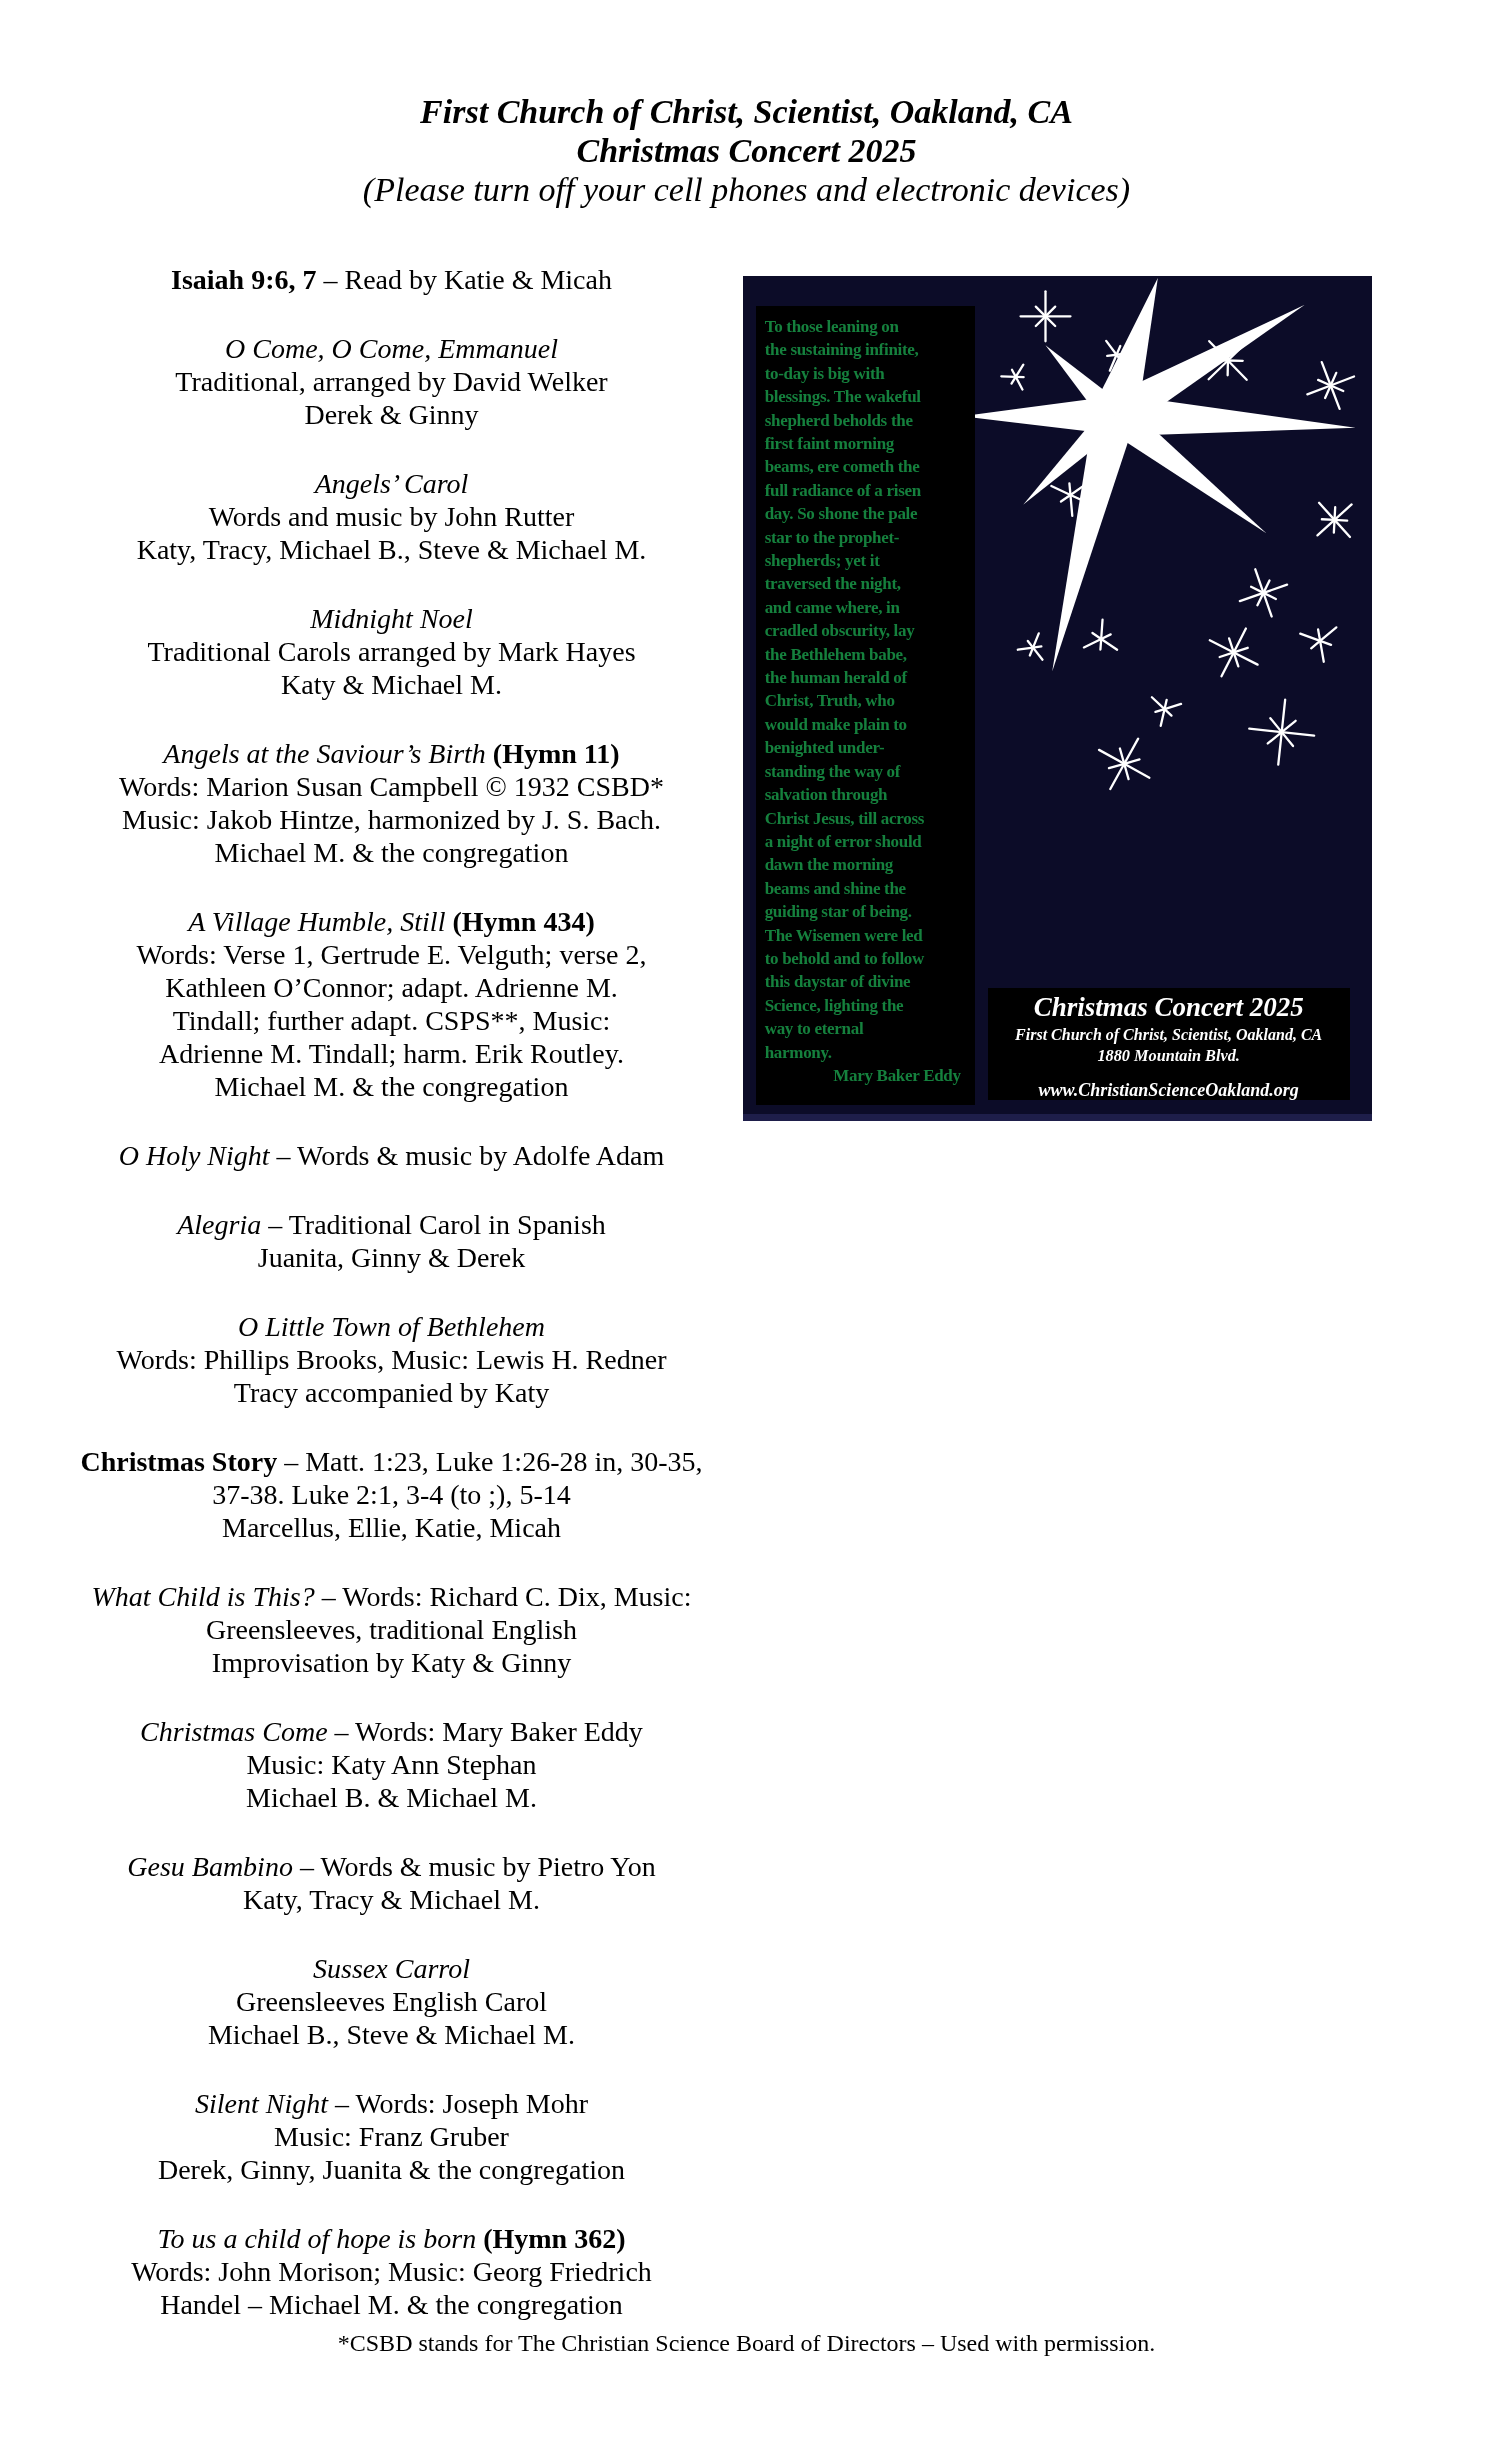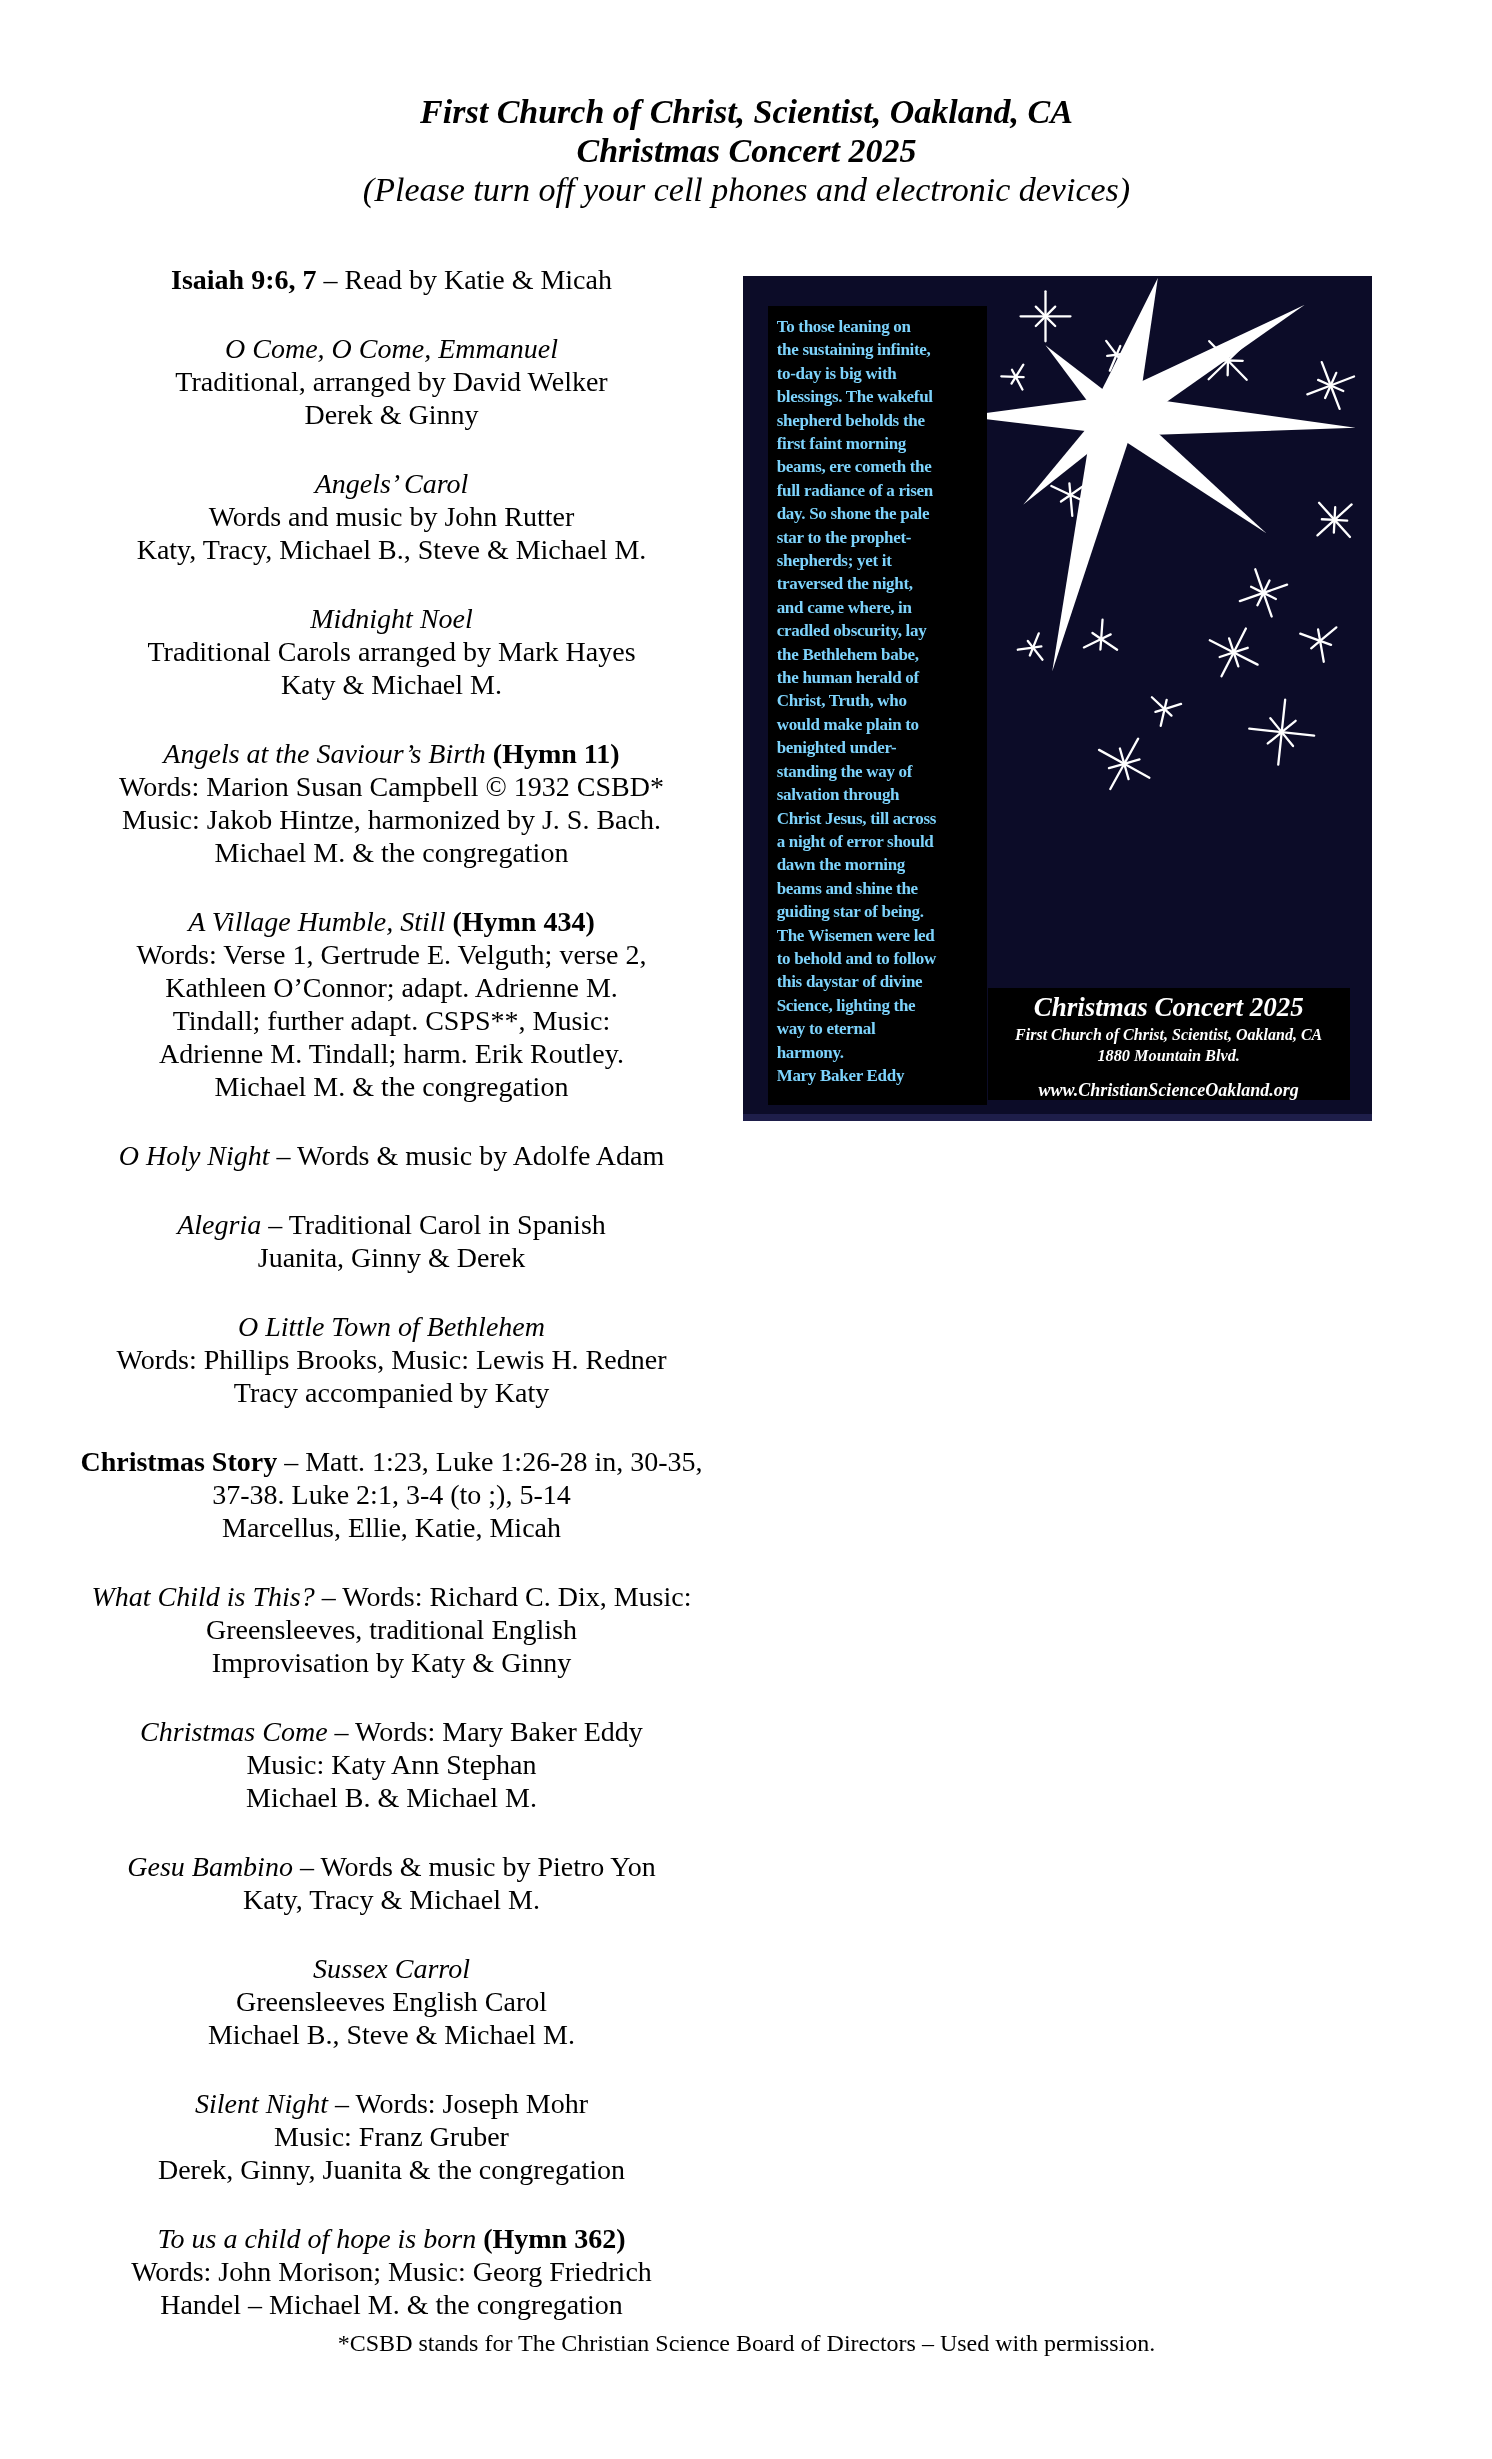--- a/index.html
+++ b/index.html
@@ -29,30 +29,29 @@
   .poster{
     position:relative;
     width:629px;height:845px;
     margin:13.4px 0 17.3px 7.7px;
     background:#0c0c28;
     border-bottom:7.7px solid #1e1e4a;
     box-sizing:border-box;
   }
   .quote-box{
     position:absolute;left:13.4px;top:30px;width:219px;height:799px;
-    background:#000;color:#7dd3fc;
+    background:#000;color:#15803d;
     box-sizing:border-box;
     padding:8.6px 8.6px;
     font-weight:bold;
     font-size:17px;line-height:23.4px;letter-spacing:-0.3px;
     overflow:hidden;
-    margin-left:12px;
   }
   .quote-text{white-space:pre-line;}
-  .quote-attrib{text-align:left;padding-right:5.8px;}
+  .quote-attrib{text-align:right;padding-right:5.8px;}
   .poster-svg{position:absolute;left:0;top:0;width:629px;height:845px;}
   .caption-box{
     position:absolute;left:245px;top:712px;width:362px;height:112px;
     background:#000;color:#fff;
     box-sizing:border-box;
     text-align:center;
     font-style:italic;font-weight:bold;
     padding-top:2.9px;
   }
   .cap-title{font-size:27px;line-height:33px;}

